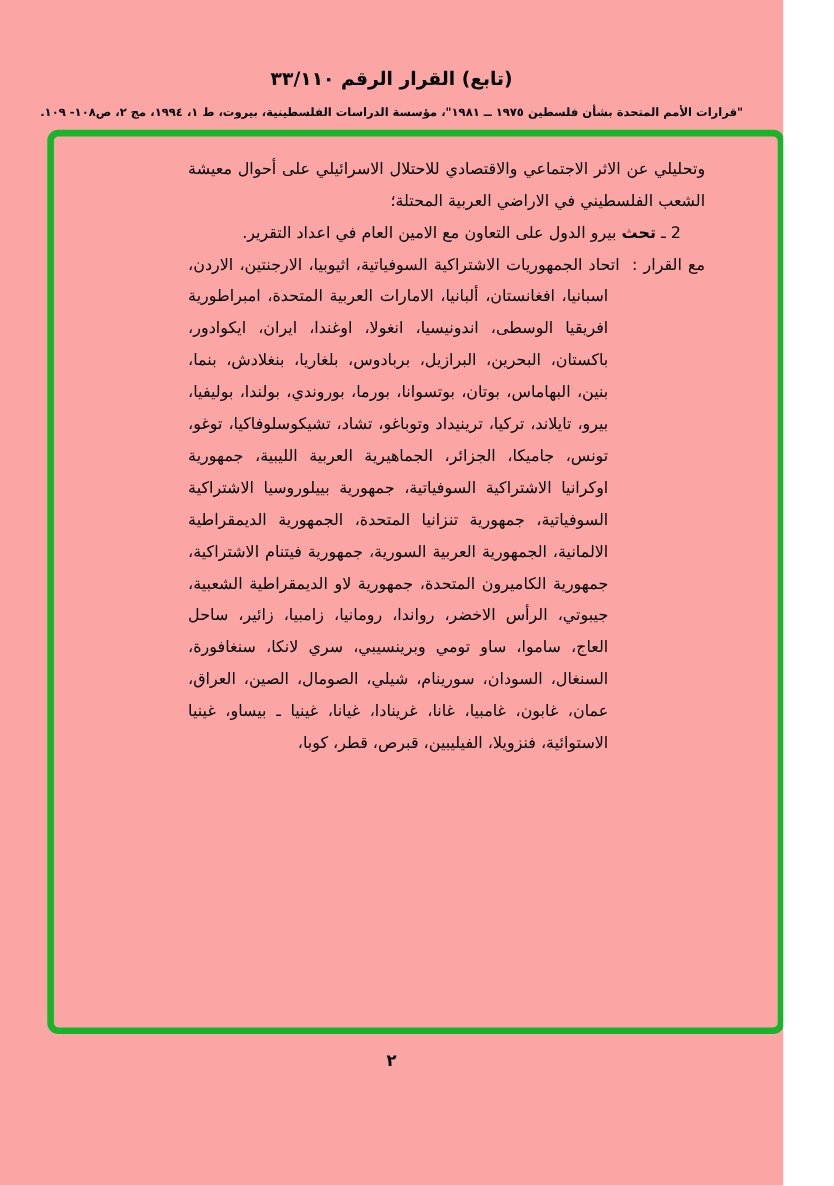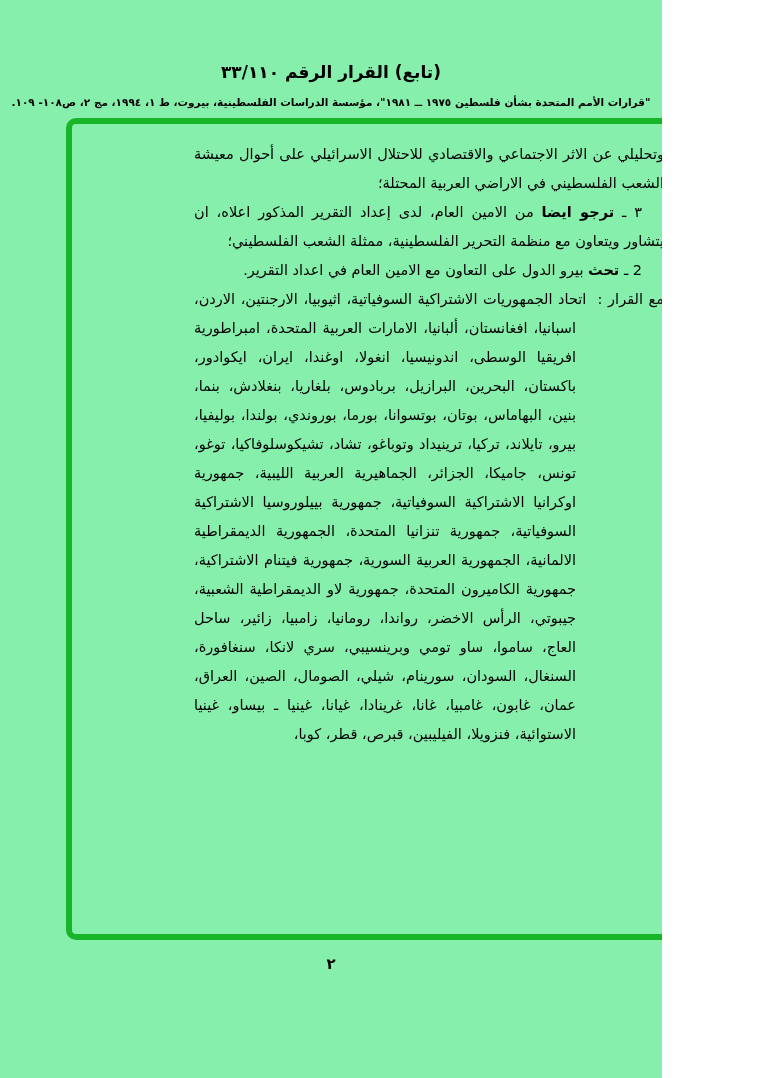--- a/index.html
+++ b/index.html
@@ -2,23 +2,23 @@
 <html lang="ar"><head>
 <meta charset="utf-8">
 <style>
   html, body {
     margin: 0;
     padding: 0;
     background: #ffffff;
   }
   .page {
     position: relative;
-    width: 662px;
+    width: 712px;
     height: 1078px;
-    background: #86efac;
+    background: #fca5a5;
     font-family: "DejaVu Sans", sans-serif;
     color: #000000;
     overflow: hidden;
   }
   .header {
     padding-top: 62px;
     text-align: center;
     direction: rtl;
   }
   .doc-title {
@@ -29,21 +29,21 @@
   .citation {
     margin-top: 14px;
     font-size: 10.5px;
     font-weight: bold;
     white-space: nowrap;
     text-align: center;
     direction: rtl;
   }
   .green-box {
     box-sizing: border-box;
-    margin: 10px 0 0 66px;
+    margin: 10px 0 0 43px;
     width: 670px;
     height: 822px;
     border: 6px solid #18b42a;
     border-radius: 10px;
     overflow: hidden;
   }
   .box-inner {
     direction: rtl;
     padding: 16px 66px 10px 122px;
     font-size: 14.5px;
@@ -80,21 +80,20 @@
   <div class="header">
     <div class="doc-title">(تابع) القرار الرقم ٣٣/١١٠</div>
     <div class="citation">"قرارات الأمم المتحدة بشأن فلسطين ١٩٧٥ ــ ١٩٨١"، مؤسسة الدراسات الفلسطينية، بيروت، ط ١، ١٩٩٤، مج ٢، ص١٠٨- ١٠٩.</div>
   </div>
 
   <div class="green-box">
     <div class="box-inner">
 
       <p>وتحليلي عن الاثر الاجتماعي والاقتصادي للاحتلال الاسرائيلي على أحوال معيشة الشعب الفلسطيني في الاراضي العربية المحتلة؛</p>
 
-      <p class="para-indent"><span>٣ ـ </span><b>ترجو ايضا</b><span> من الامين العام، لدى إعداد التقرير المذكور اعلاه، ان يتشاور ويتعاون مع منظمة التحرير الفلسطينية، ممثلة الشعب الفلسطيني؛</span></p>
 
       <p class="para-indent"><span>2 ـ </span><b>تحث</b><span> بيرو الدول على التعاون مع الامين العام في اعداد التقرير.</span></p>
 
 
       <p class="vote-row"><span class="vote-label">مع القرار :</span>&nbsp;&nbsp;<span>اتحاد الجمهوريات الاشتراكية السوفياتية، اثيوبيا، الارجنتين، الاردن، اسبانيا، افغانستان، ألبانيا، الامارات العربية المتحدة، امبراطورية افريقيا الوسطى، اندونيسيا، انغولا، اوغندا، ايران، ايكوادور، باكستان، البحرين، البرازيل، بربادوس، بلغاريا، بنغلادش، بنما، بنين، البهاماس، بوتان، بوتسوانا، بورما، بوروندي، بولندا، بوليفيا، بيرو، تايلاند، تركيا، ترينيداد وتوباغو، تشاد، تشيكوسلوفاكيا، توغو، تونس، جاميكا، الجزائر، الجماهيرية العربية الليبية، جمهورية اوكرانيا الاشتراكية السوفياتية، جمهورية بييلوروسيا الاشتراكية السوفياتية، جمهورية تنزانيا المتحدة، الجمهورية الديمقراطية الالمانية، الجمهورية العربية السورية، جمهورية فيتنام الاشتراكية، جمهورية الكاميرون المتحدة، جمهورية لاو الديمقراطية الشعبية، جيبوتي، الرأس الاخضر، رواندا، رومانيا، زامبيا، زائير، ساحل العاج، ساموا، ساو تومي وبرينسيبي، سري لانكا، سنغافورة، السنغال، السودان، سورينام، شيلي، الصومال، الصين، العراق، عمان، غابون، غامبيا، غانا، غرينادا، غيانا، غينيا ـ بيساو، غينيا الاستوائية، فنزويلا، الفيليبين، قبرص، قطر، كوبا،</span></p>
 
     </div>
   </div>
 
   <div class="footer">

